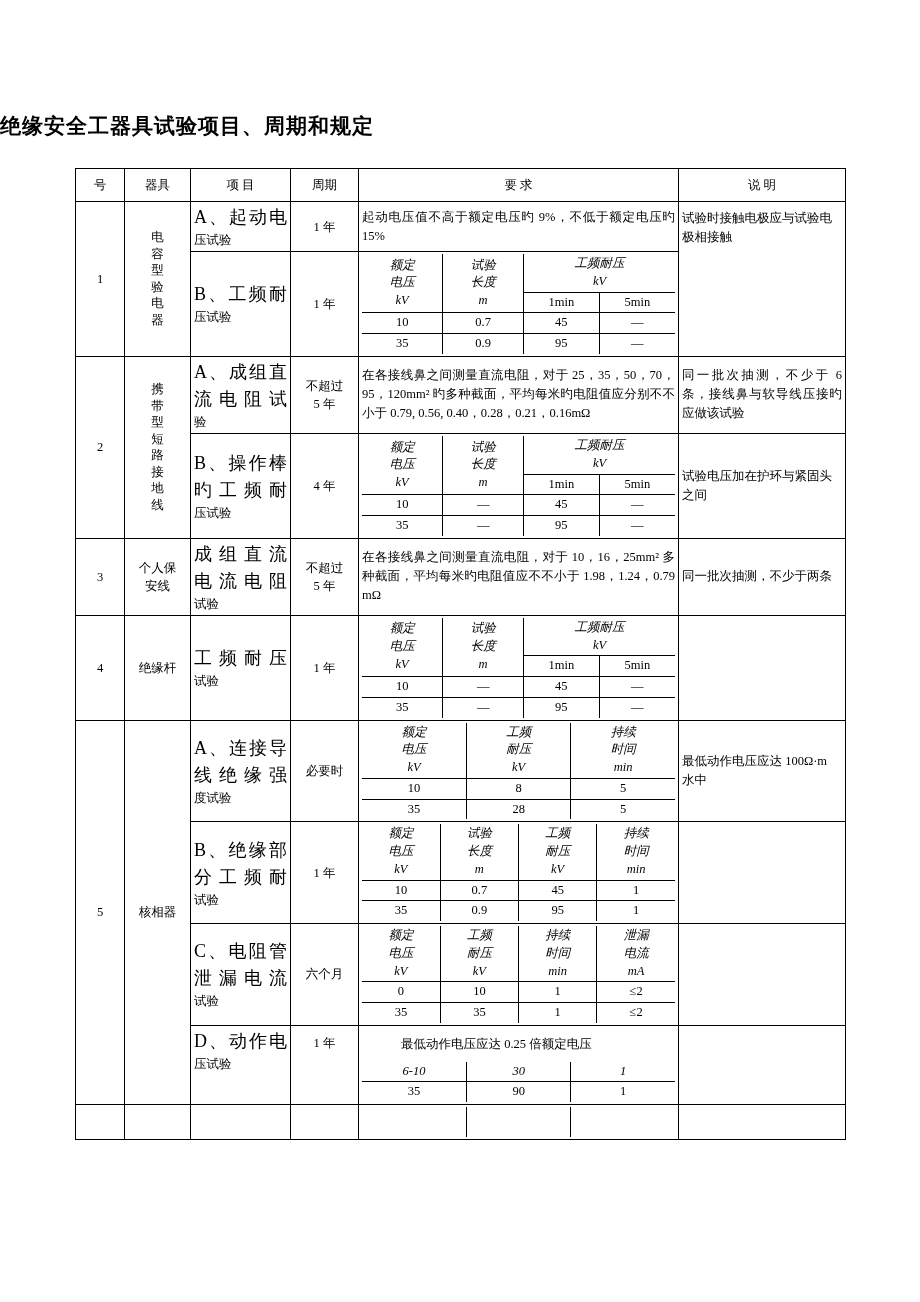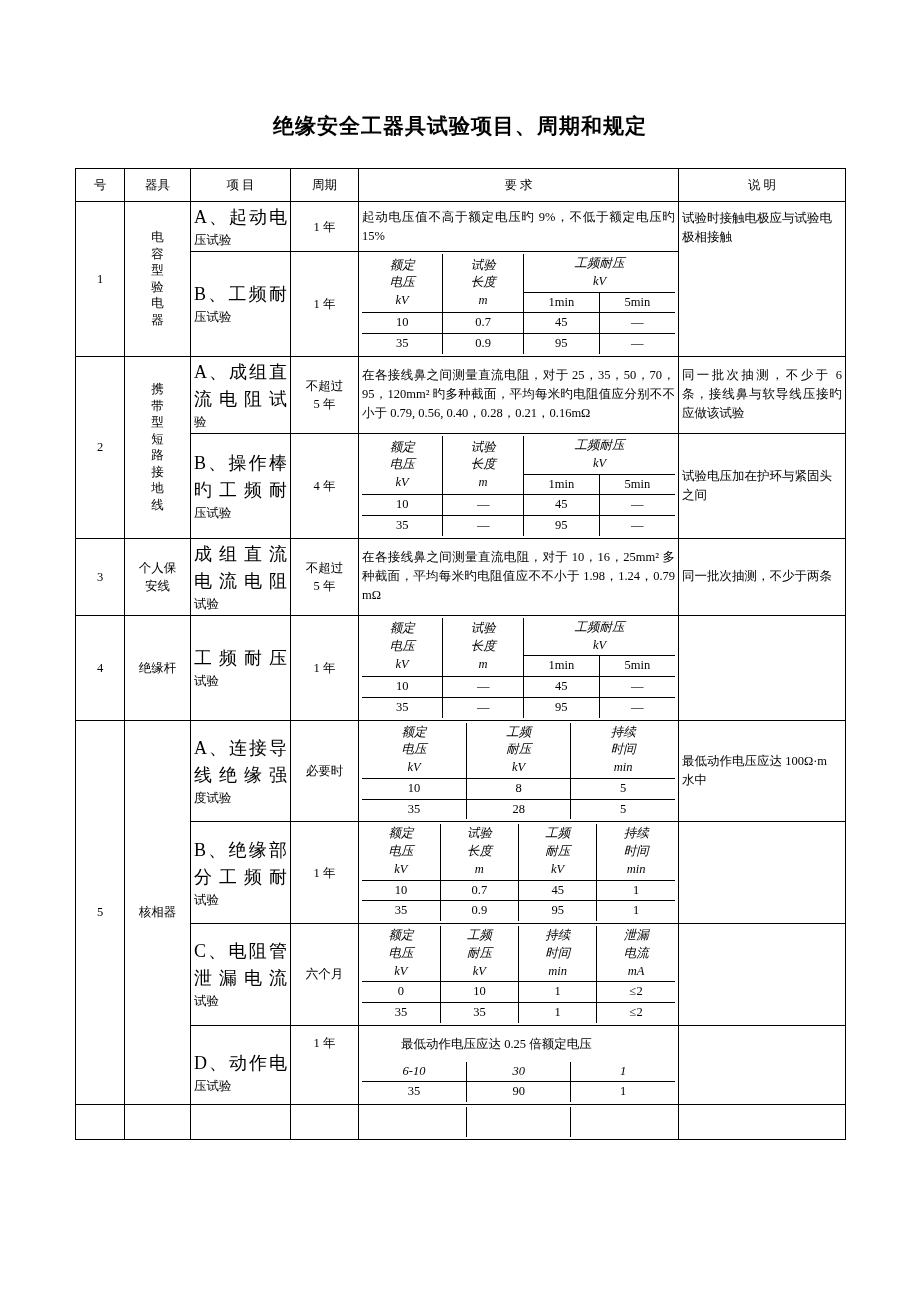--- a/index.html
+++ b/index.html
@@ -5,21 +5,21 @@
   html,body{margin:0;padding:0;background:#fff;}
   body{
     width:920px;height:1302px;
     font-family:"Liberation Serif","DejaVu Serif",serif;
     color:#000;
     -webkit-font-smoothing:antialiased;
   }
   .page{position:relative;width:920px;height:1302px;box-sizing:border-box;padding:0;}
   .doc-title{
     position:absolute;left:0;top:112px;width:920px;
-    text-align:center;font-size:21px;font-weight:bold;letter-spacing:1px;
+    text-align:left;font-size:21px;font-weight:bold;letter-spacing:1px;
     font-family:"Liberation Serif","DejaVu Serif",serif;
   }
   .tbl-wrap{position:absolute;left:75px;top:168px;width:770px;}
   table.main{
     border-collapse:collapse;width:770px;table-layout:fixed;
     font-size:12.5px;line-height:1.45;
   }
   table.main > tbody > tr > td{
     border:1px solid #000;
     vertical-align:middle;
@@ -482,21 +482,21 @@
                 <td class="nb-b">1</td>
                 <td class="nb-r nb-b">≤2</td>
               </tr>
             </tbody>
           </table>
         </td>
         <td></td>
       </tr>
 
       <tr>
-        <td class="itemcell" style="vertical-align:top;padding-top:24px">
+        <td class="itemcell" style="vertical-align:top;padding-top:2px">
           <span class="spread">D、动作电</span>
           <span style="display:block">压试验</span>
         </td>
         <td class="ctr" style="vertical-align:top;padding-top:8px">1 年</td>
         <td class="nest">
           <div class="lft" style="padding:7px 6px 8px 6px;line-height:1.5">最低动作电压应达 0.25 倍额定电压</div>
           <table class="sub">
             <colgroup>
                   <col style="width:33.4%">
                   <col style="width:33.3%">

